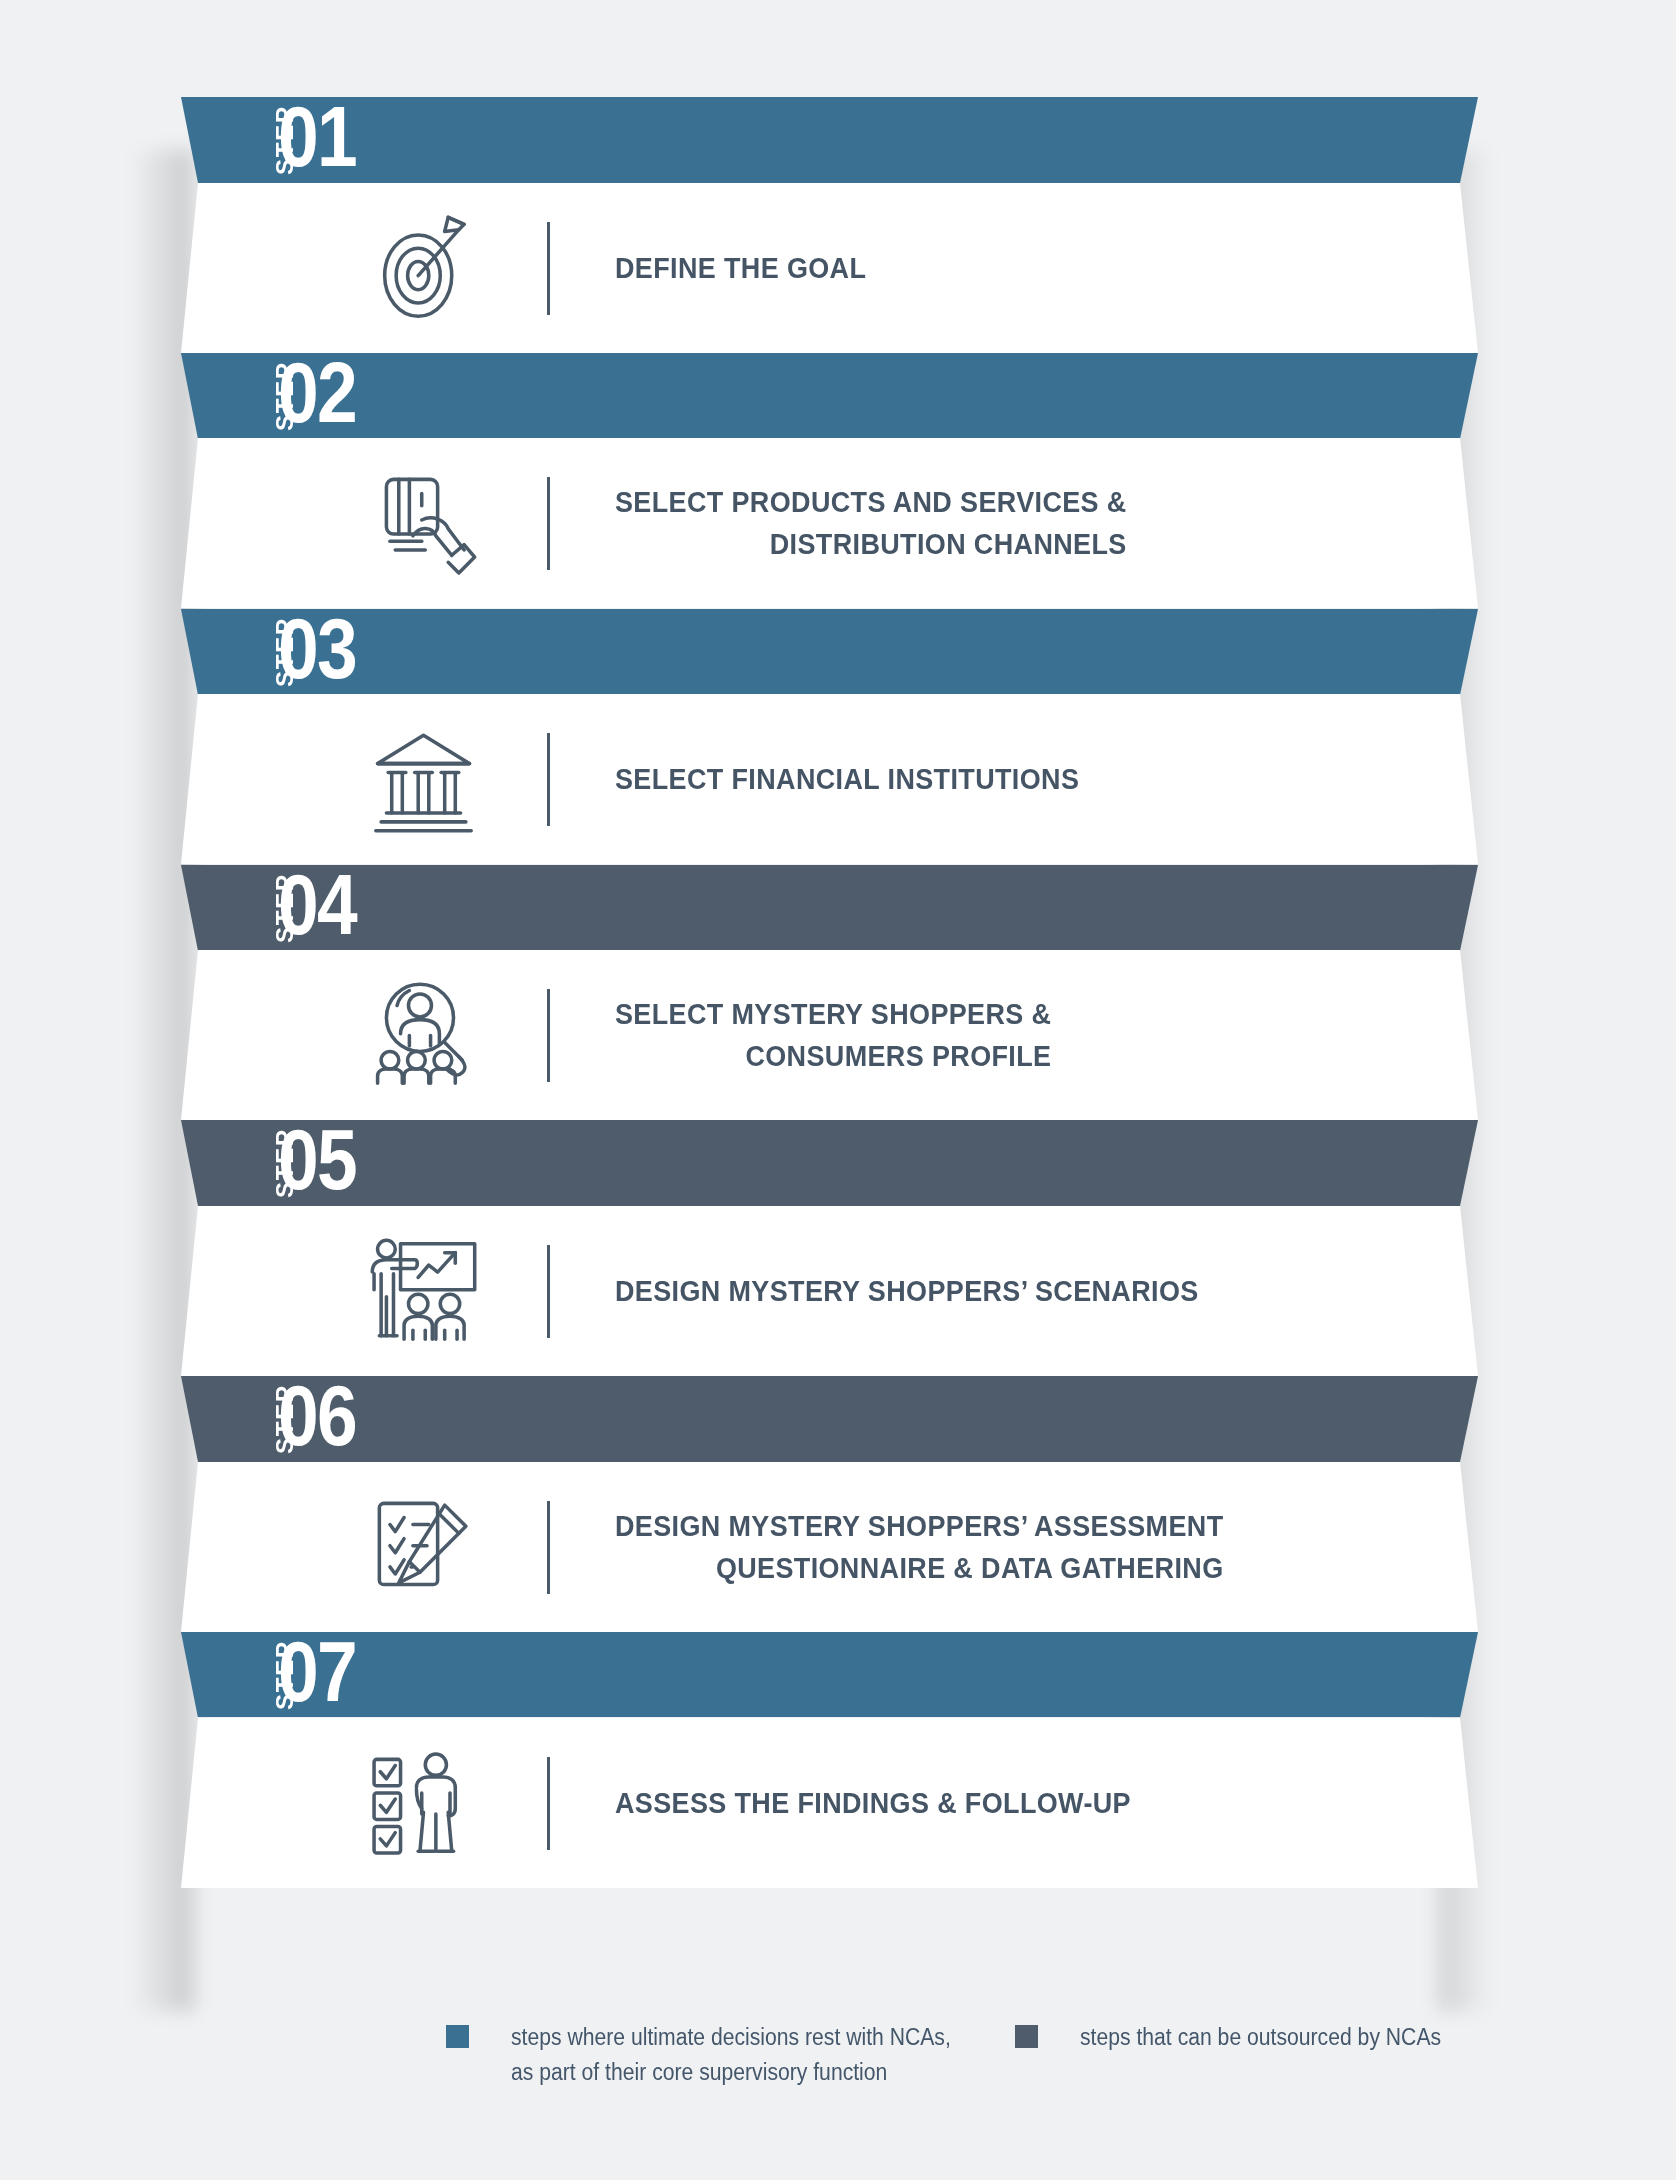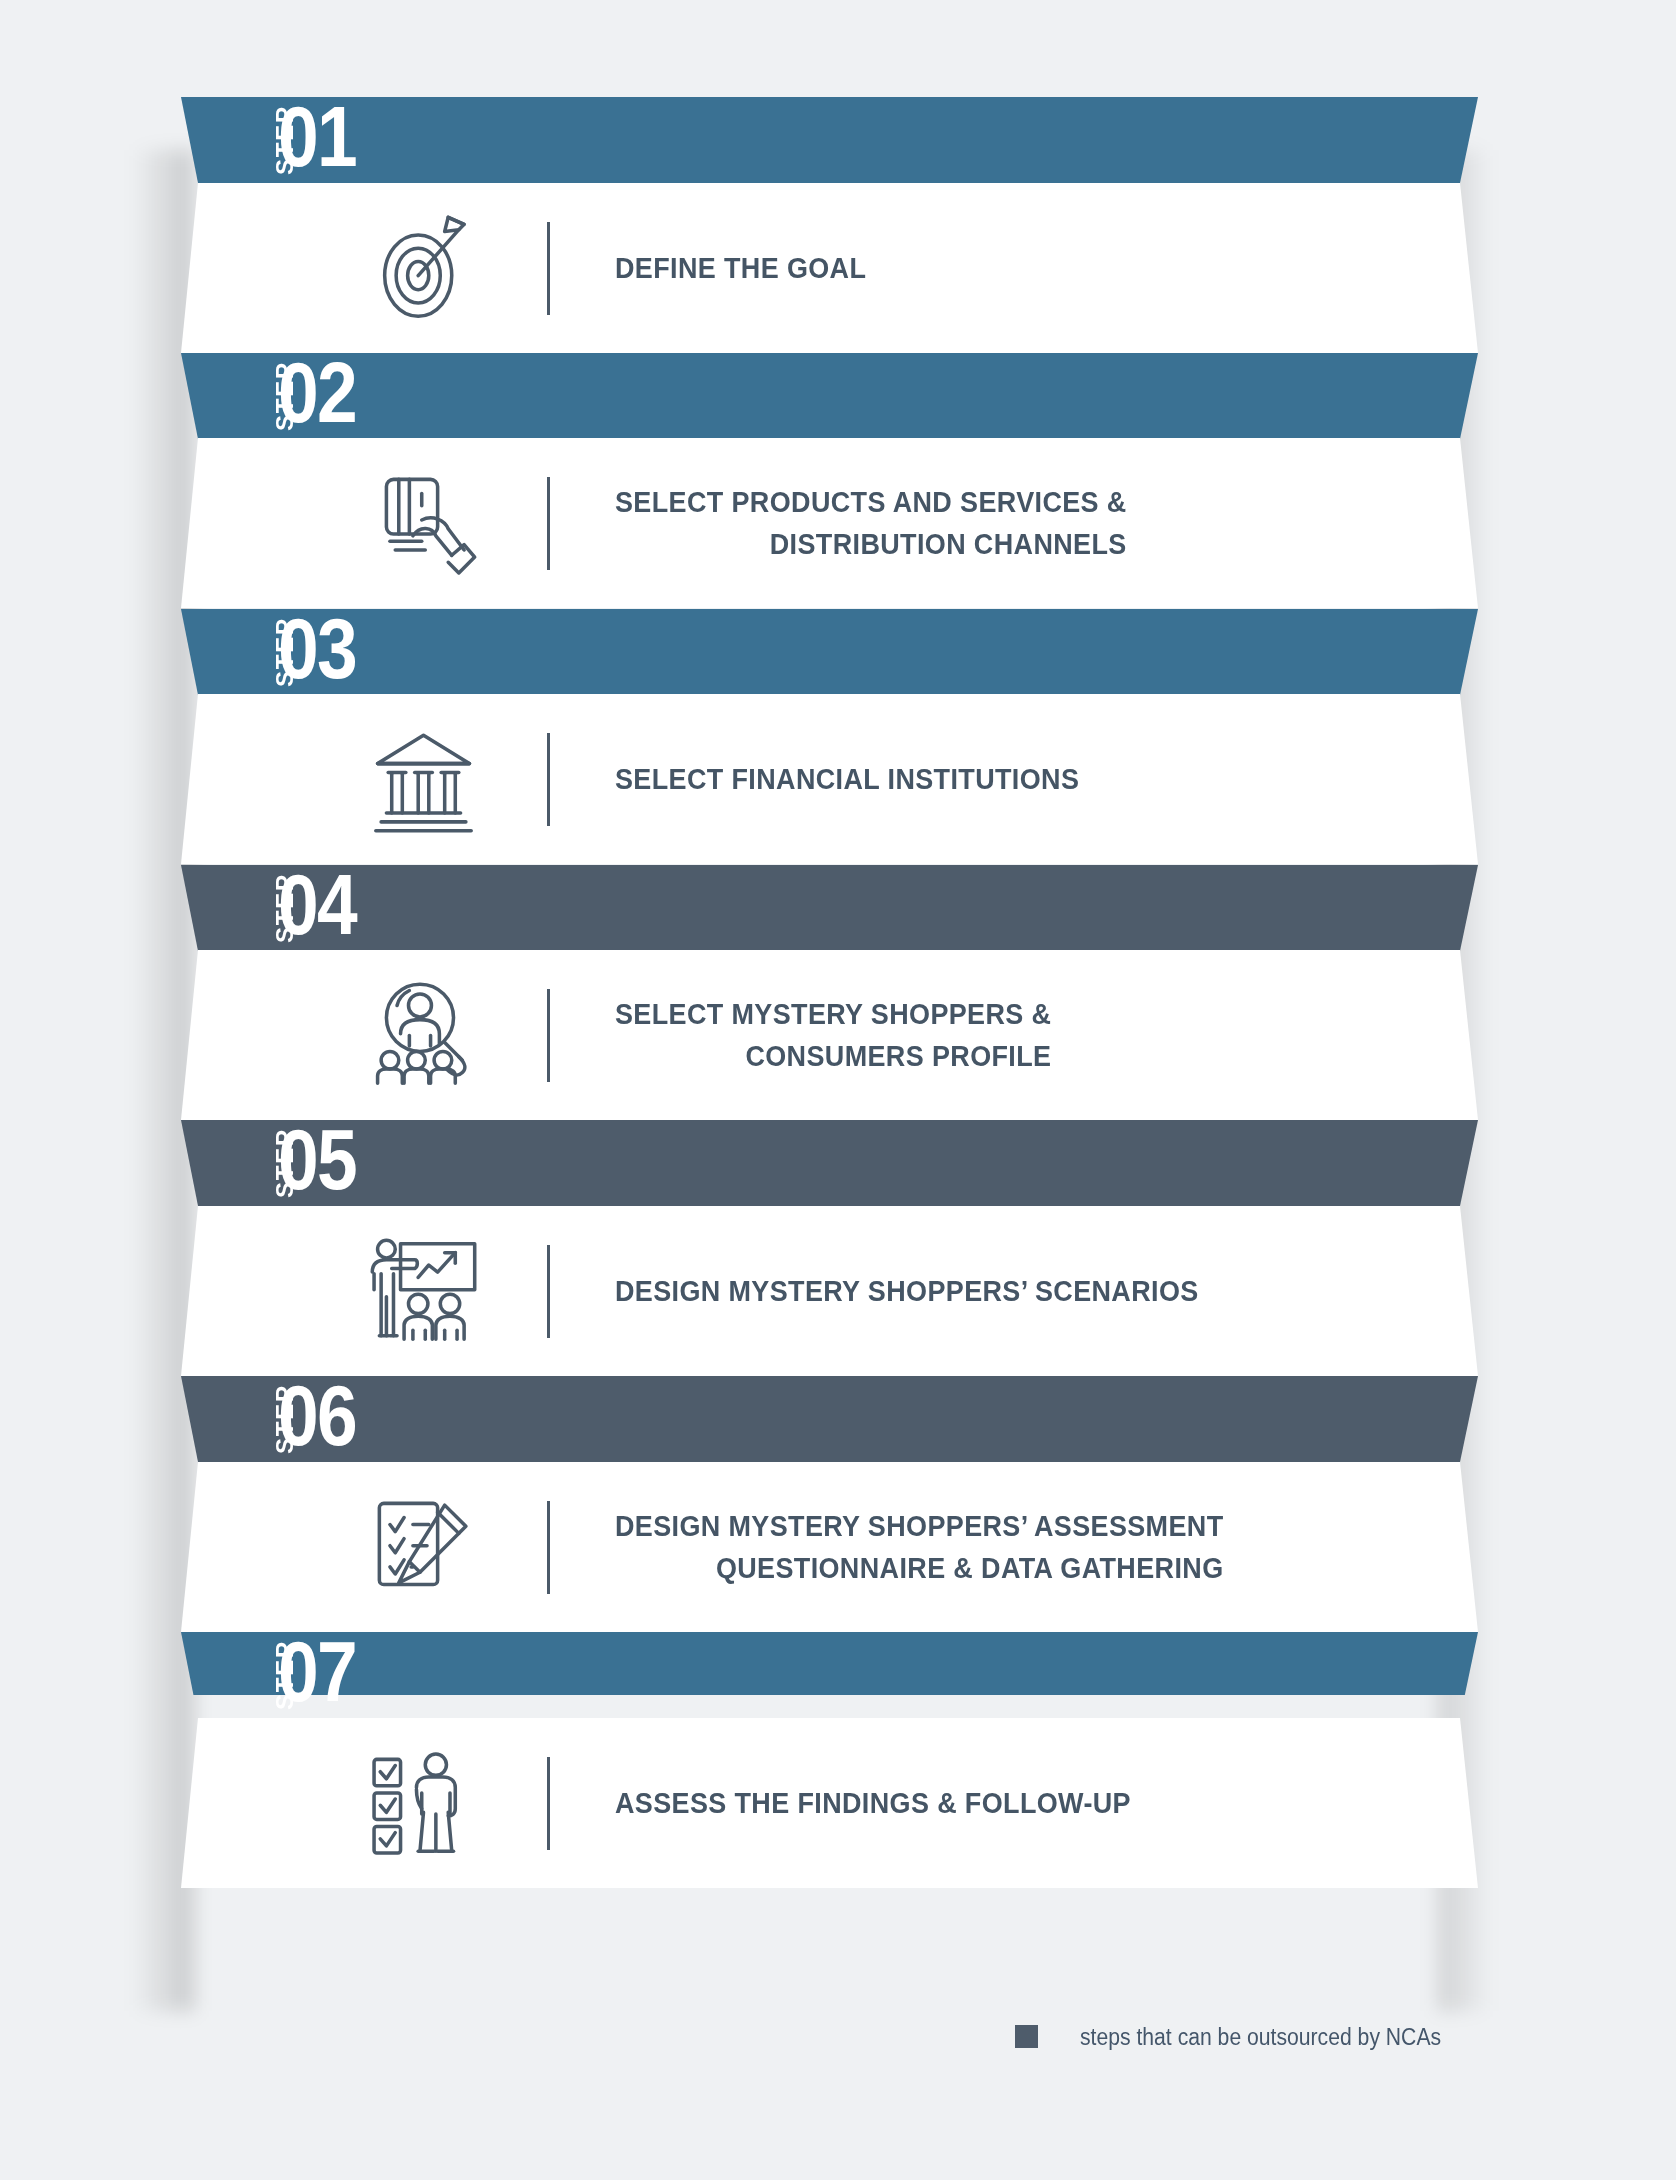--- a/index.html
+++ b/index.html
@@ -346,21 +346,21 @@
     <path d="M88 16 L112 40 L60 92 L36 104 L48 80 Z"></path>
     <path d="M80 24 L104 48"></path>
     <path d="M48 80 L60 92"></path>
   </svg>
           </div>
           <div class="divider" style="left: 547px; top: 39px; height: 93px;"></div>
           <div class="row-title" style="left: 615px; top: 43px;">DESIGN MYSTERY SHOPPERS’ ASSESSMENT
 QUESTIONNAIRE &amp; DATA GATHERING</div>
         </div>
       </div>
-      <div class="band step-bar" style="top: 1632px; height: 63px;">
+      <div class="band step-bar" style="top: 1632px; height: 85px;">
         <div class="shape" style="clip-path: polygon(181px 0px, 1478px 0px, 1460px 86px, 198px 86px);"></div>
         <div class="inner">
           <div class="step-label" style="left: 266px; top: 8.8px; height: 0px; line-height: 0px; transform-origin: left top; transform: rotate(-90deg) translate(-69px, 19.4px);">STEP</div>
           <div class="step-number" style="left: 278px; top: -3.5px;">07</div>
         </div>
       </div>
       <div class="band content-row" style="top: 1718px; height: 198px;">
         <div class="shape" style="clip-path: polygon(198px 0px, 1460px 0px, 1478px 170px, 181px 170px);"></div>
         <div class="inner">
           <div class="icon-box" style="left: 357px; top: 23.4px;">
@@ -383,20 +383,25 @@
     <path d="M80 118 L98 118"></path>
   </svg>
           </div>
           <div class="divider" style="left: 547px; top: 39px; height: 93px;"></div>
           <div class="row-title" style="left: 615px; top: 64px;">ASSESS THE FINDINGS &amp; FOLLOW-UP</div>
         </div>
       </div>
     </div>
 
   <div id="legend">
+      <div class="legend-item" style="left: 446px; top: 0px;">
+        <span class="legend-swatch" style="background: rgb(58, 113, 147);"></span>
+        <span class="legend-text">steps where ultimate decisions rest with NCAs,
+as part of their core supervisory function</span>
+      </div>
       <div class="legend-item" style="left: 1015px; top: 0px;">
         <span class="legend-swatch" style="background: rgb(78, 92, 107);"></span>
         <span class="legend-text">steps that can be outsourced by NCAs</span>
       </div>
     </div>
 
 </div>
 
 
 </body></html>

